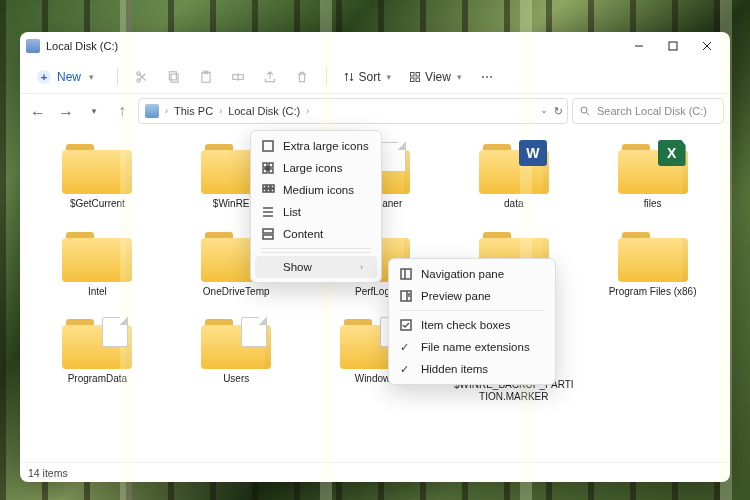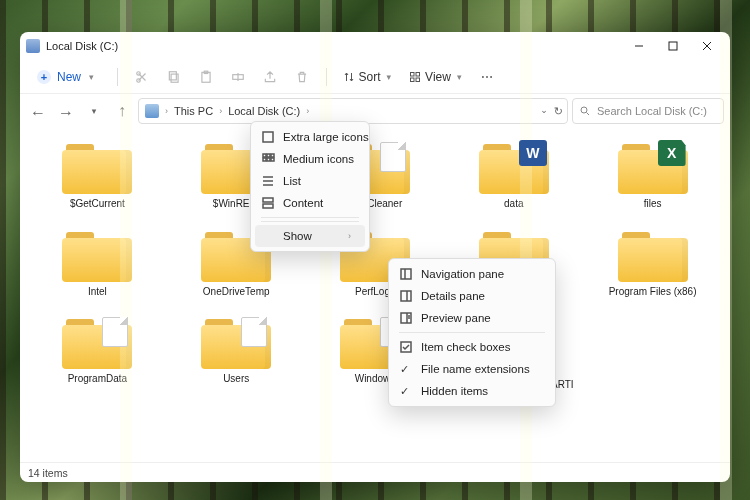--- a/index.html
+++ b/index.html
@@ -64,21 +64,21 @@
 
   
   .menu { position:absolute; background:#fbfbfb; border:1px solid #ddd; border-radius:6px; box-shadow:0 8px 24px rgba(0,0,0,0.18); padding:4px; font-size:11.5px; color:#222; z-index:50;}
   .menu .mi { display:flex; align-items:center; gap:10px; padding:5px 14px 5px 28px; border-radius:4px; position:relative; white-space:nowrap;}
   .menu .mi .mico { position:absolute; left:6px; width:14px; height:14px; display:flex; align-items:center; justify-content:center; color:#555;}
   .menu .mi .rchev { margin-left:auto; color:#888; font-size:9px;}
   .menu .mi.sel { background:#eeeeee; }
   .menu .sep { height:1px; background:#e5e5e5; margin:3px 6px;}
   .menu .mi .dot { position:absolute; left:10px; width:5px;height:5px;border-radius:50%;background:#333;}
   .menu .mi .chk { position:absolute; left:7px; color:#333; font-size:11px;}
-  #view-menu { left:230px; top:89px; width:120px;}
+  #view-menu { left:230px; top:98px; width:132px;}
   #show-submenu { left:368px; top:226px; width:168px;}
 
   svg { display:block; }
 </style>
 </head>
 <body>
 
 <div class="window">
   <div class="titlebar">
     <div class="ticon"></div>
@@ -276,20 +276,32 @@
   <div class="menu" id="view-menu">
       <div class="mi">
         <span class="mico">
           <svg width="14" height="14" viewBox="0 0 14 14">
             <rect x="2" y="2" width="10" height="10" stroke="#555" stroke-width="1.5" fill="none"></rect>
           </svg>
         </span>
         <span>Extra large icons</span>
       </div>
       <div class="mi">
+        <span class="dot"></span>
+        <span class="mico">
+          <svg width="14" height="14" viewBox="0 0 14 14">
+            <rect x="2" y="2" width="4" height="4" stroke="#555" stroke-width="1.5" fill="none"></rect>
+            <rect x="8" y="2" width="4" height="4" stroke="#555" stroke-width="1.5" fill="none"></rect>
+            <rect x="2" y="8" width="4" height="4" stroke="#555" stroke-width="1.5" fill="none"></rect>
+            <rect x="8" y="8" width="4" height="4" stroke="#555" stroke-width="1.5" fill="none"></rect>
+          </svg>
+        </span>
+        <span>Large icons</span>
+      </div>
+      <div class="mi">
         <span class="mico">
           <svg width="14" height="14" viewBox="0 0 14 14">
             <rect x="2" y="2" width="3" height="3" stroke="#555" stroke-width="1.5" fill="none"></rect>
             <rect x="6" y="2" width="3" height="3" stroke="#555" stroke-width="1.5" fill="none"></rect>
             <rect x="10" y="2" width="3" height="3" stroke="#555" stroke-width="1.5" fill="none"></rect>
             <rect x="2" y="6" width="3" height="3" stroke="#555" stroke-width="1.5" fill="none"></rect>
             <rect x="6" y="6" width="3" height="3" stroke="#555" stroke-width="1.5" fill="none"></rect>
             <rect x="10" y="6" width="3" height="3" stroke="#555" stroke-width="1.5" fill="none"></rect>
           </svg>
         </span>
@@ -327,29 +339,20 @@
             <rect x="2" y="2" width="10" height="10" stroke="#555" stroke-width="1.5" fill="none"></rect>
             <path d="M6 2v10" stroke="#555" stroke-width="1.5" fill="none"></path>
           </svg>
         </span>
         <span>Navigation pane</span>
       </div>
       <div class="mi">
         <span class="mico">
           <svg width="14" height="14" viewBox="0 0 14 14">
             <rect x="2" y="2" width="10" height="10" stroke="#555" stroke-width="1.5" fill="none"></rect>
-            <path d="M8 2v10" stroke="#555" stroke-width="1.5" fill="none"></path>
-          </svg>
-        </span>
-        <span>Details pane</span>
-      </div>
-      <div class="mi">
-        <span class="mico">
-          <svg width="14" height="14" viewBox="0 0 14 14">
-            <rect x="2" y="2" width="10" height="10" stroke="#555" stroke-width="1.5" fill="none"></rect>
             <path d="M8 2v10M9 5h2M9 7h2" stroke="#555" stroke-width="1.5" fill="none"></path>
           </svg>
         </span>
         <span>Preview pane</span>
       </div>
       <div class="sep"></div>
       <div class="mi">
         <span class="mico">
           <svg width="14" height="14" viewBox="0 0 14 14">
             <rect x="2" y="2" width="10" height="10" stroke="#555" stroke-width="1.5" fill="none"></rect>

